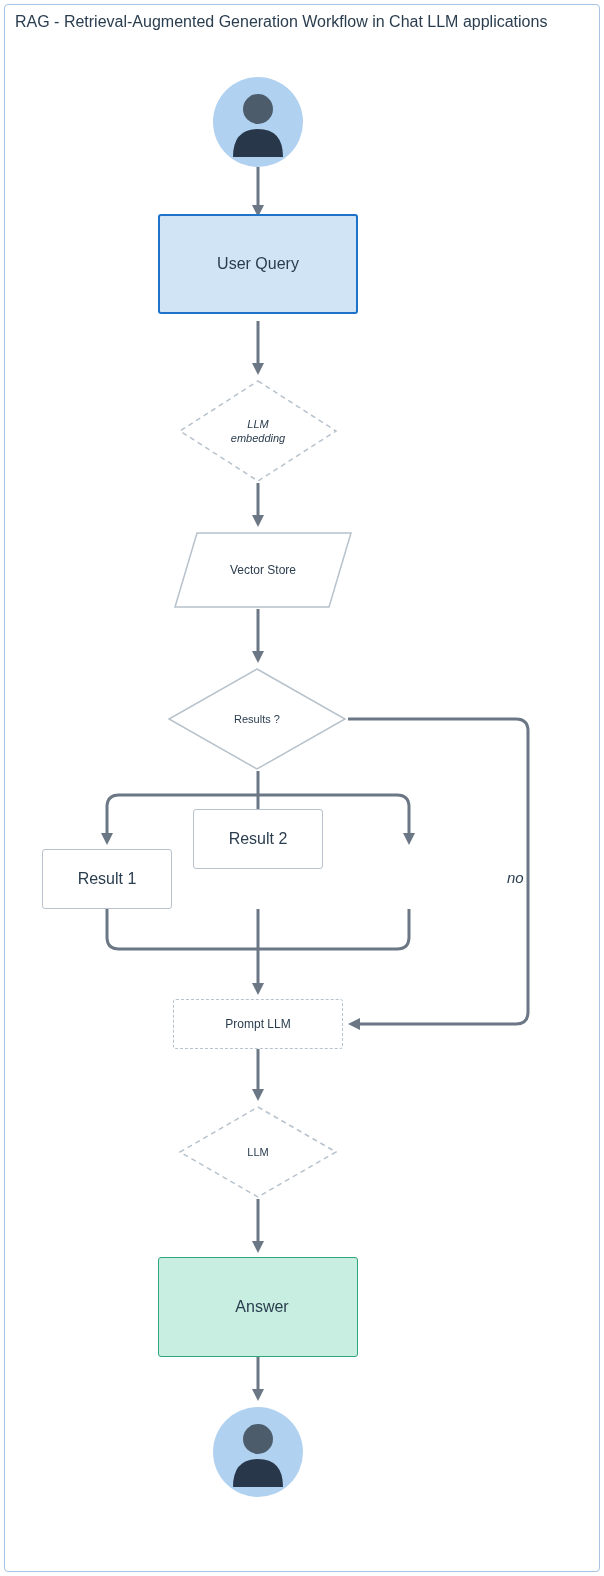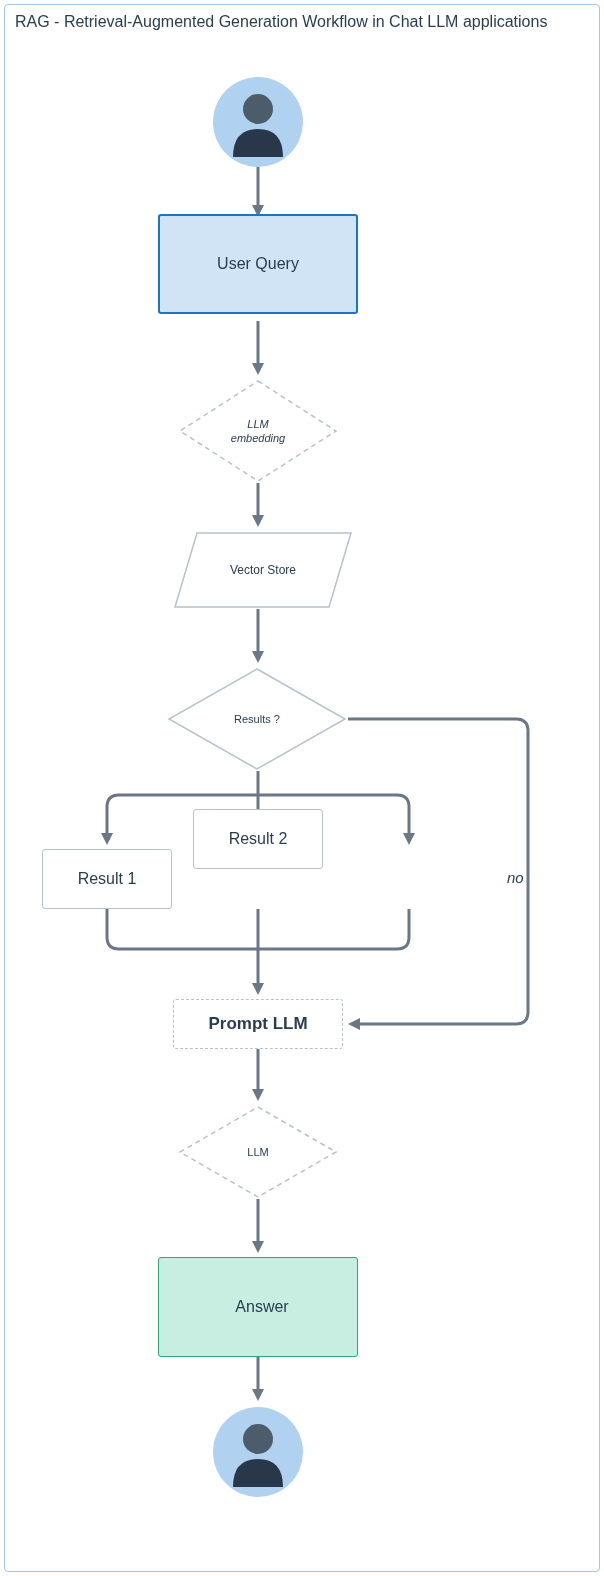--- a/index.html
+++ b/index.html
@@ -64,22 +64,21 @@
     background: #c7eee0;
     border: 1.5px solid #2fa67a;
     width: 200px;
     height: 100px;
     padding-left: 8px;
   }
   .box-dashed {
     border: 1.5px dashed #b7c2cc;
     width: 170px;
     height: 50px;
-    font-size: 17px;
-    font-weight: bold;
+    font-size: 12px;
   }
   .diamond {
     position: absolute;
     width: 160px;
     height: 90px;
     display: flex;
     align-items: center;
     justify-content: center;
   }
   .diamond svg { position: absolute; top: 0; left: 0; width: 100%; height: 100%; }

